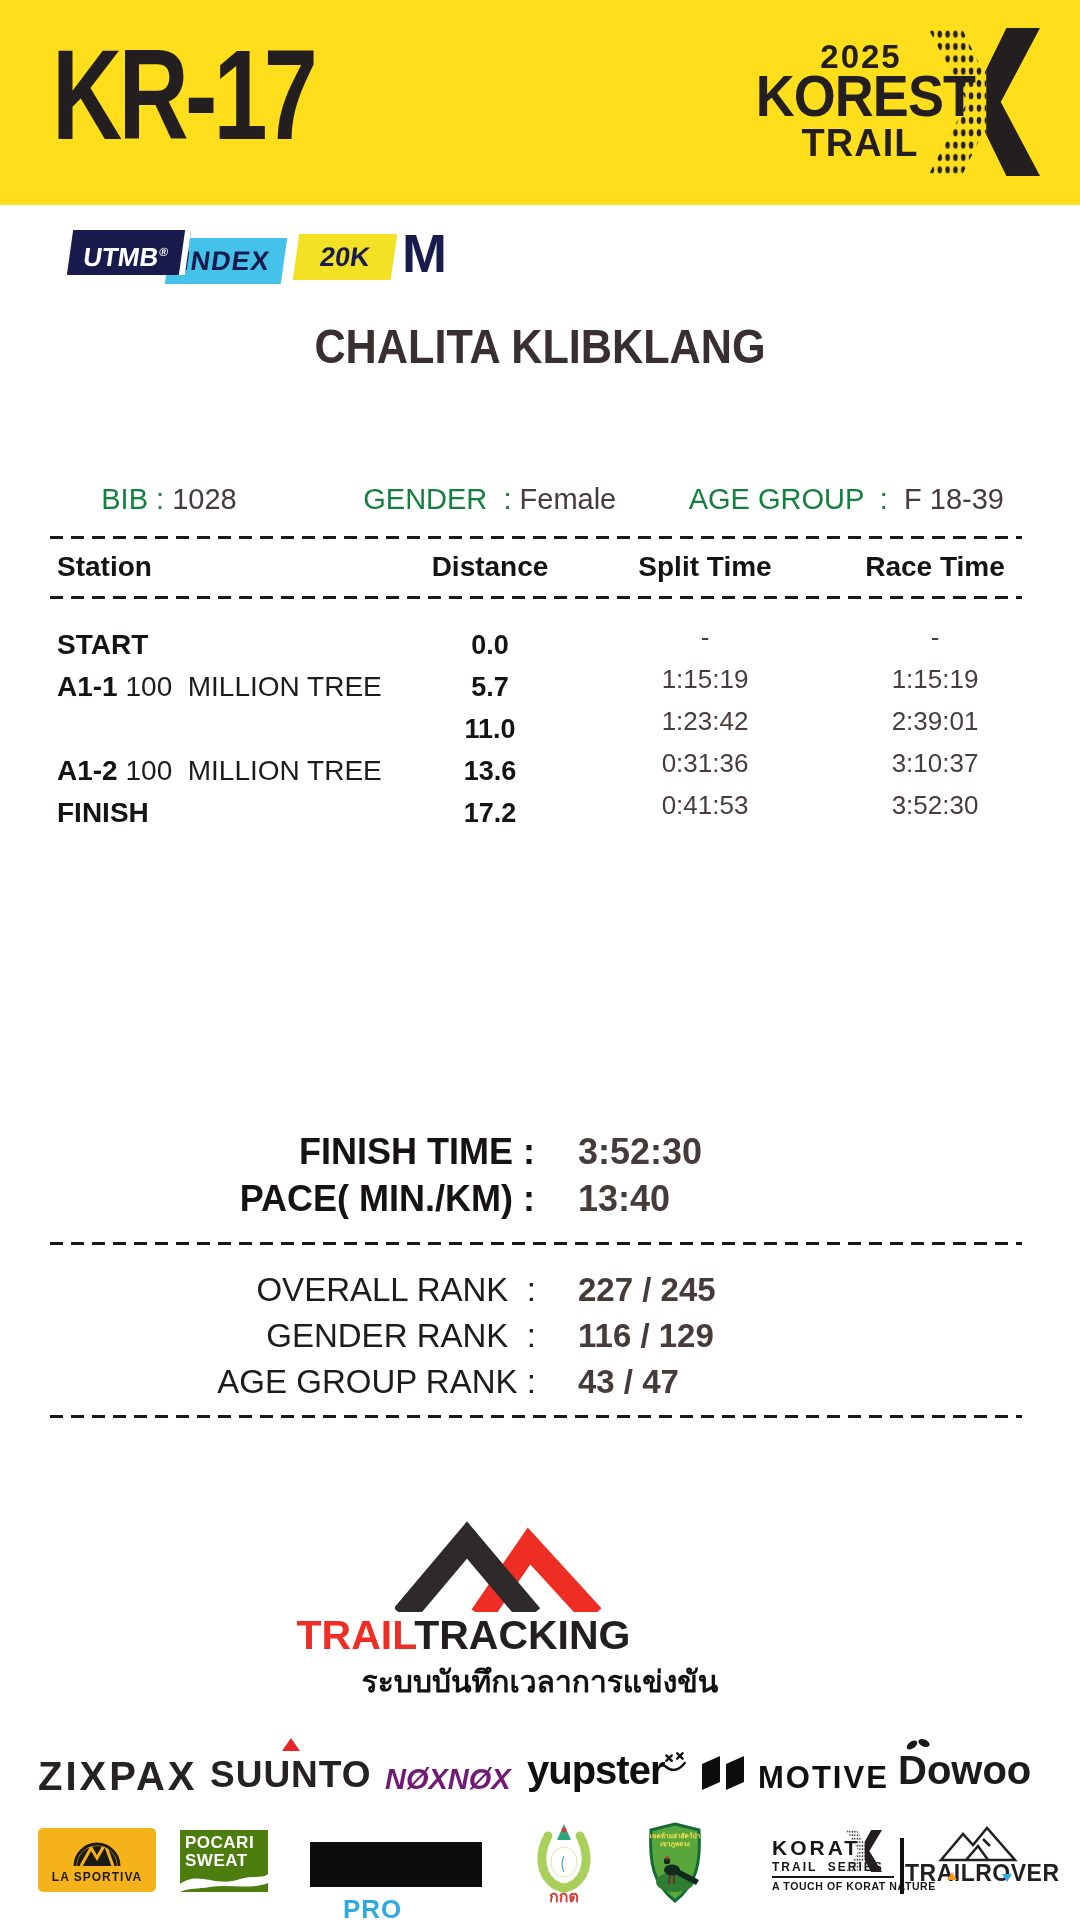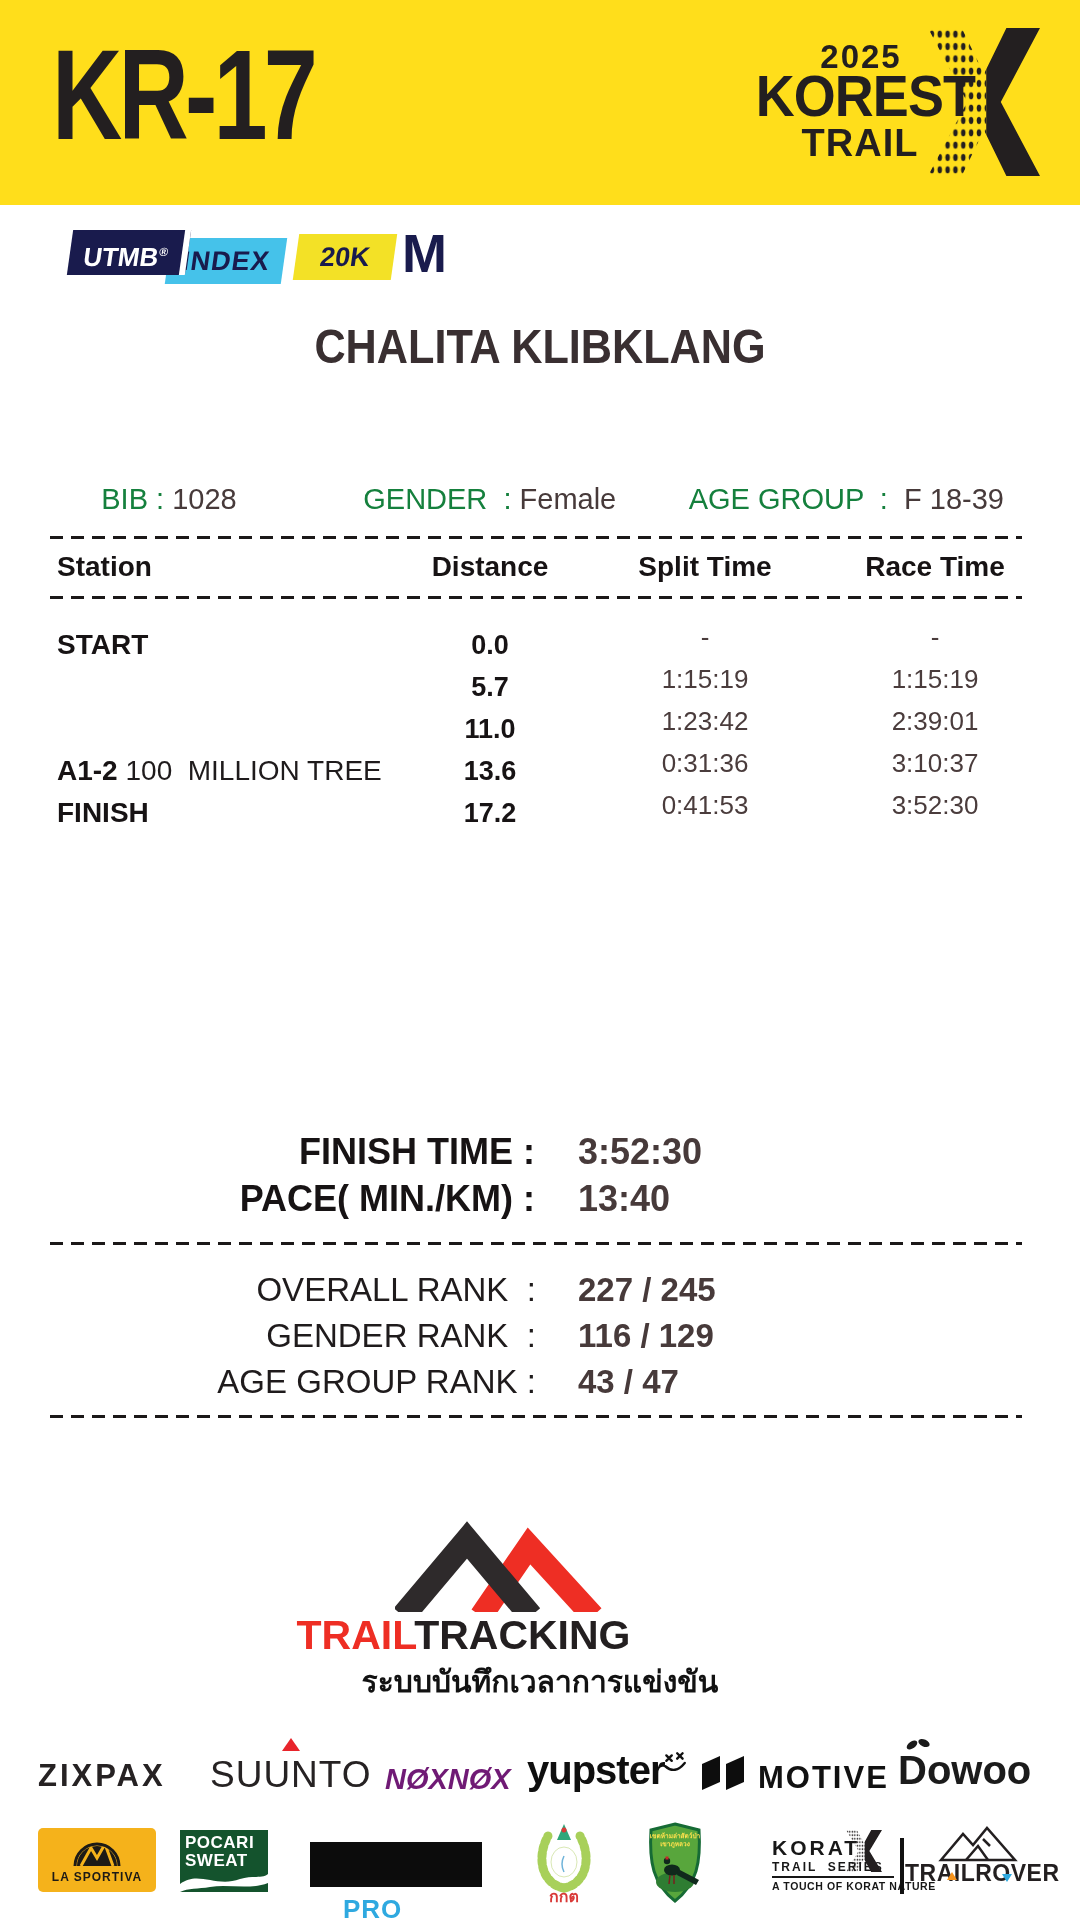--- a/index.html
+++ b/index.html
@@ -46,33 +46,33 @@
   .sumval{position:absolute;left:578px;font-weight:bold;font-size:36px;color:#473a3a;white-space:pre;}
   .ranklbl{position:absolute;left:0;width:545px;text-align:right;font-size:33px;color:#1f1b1c;white-space:pre;}
   .rankval{position:absolute;left:578px;font-weight:bold;font-size:33px;color:#473a3a;white-space:pre;}
   .r44{height:44px;line-height:44px;}
   
   .tt-text{position:absolute;left:0;top:1612px;width:927px;text-align:center;font-size:41px;font-weight:bold;letter-spacing:0px;}
   .tt-red{color:#EE2E24;} .tt-black{color:#231f20;}
   .tt-thai{position:absolute;left:0;top:1658px;width:1080px;text-align:center;font-size:30px;font-weight:bold;color:#121212;}
   
   .sp1{position:absolute;height:44px;line-height:44px;color:#262223;white-space:pre;}
-  .zix{left:38px;top:1754px;font-size:31px;font-weight:bold;letter-spacing:3px;}
-  .suu{left:210px;top:1753px;font-size:37px;font-weight:normal;letter-spacing:1px;}
+  .zix{left:38px;top:1754px;font-size:40px;font-weight:bold;letter-spacing:3px;}
+  .suu{left:210px;top:1753px;font-size:37px;font-weight:bold;letter-spacing:1px;}
   .suu-tri{position:absolute;left:282px;top:1738px;width:0;height:0;border-left:9px solid transparent;
            border-right:9px solid transparent;border-bottom:13px solid #E8242B;}
   .nox{left:385px;top:1757px;font-size:29px;font-weight:bold;font-style:italic;letter-spacing:0px;color:#701a75;}
   .yup{left:527px;top:1748px;font-size:40px;font-weight:bold;letter-spacing:-1px;color:#0f0f0f;}
   .mot{left:758px;top:1756px;font-size:31px;font-weight:bold;letter-spacing:2px;color:#111;}
   .dow{left:898px;top:1748px;font-size:40px;font-weight:bold;color:#1b1b1b;}
   
   .lsp{position:absolute;left:38px;top:1828px;width:118px;height:64px;background:#F5B21B;border-radius:5px;}
   .lsp-txt{position:absolute;left:0;top:42px;width:118px;text-align:center;font-size:12px;font-weight:bold;
            letter-spacing:1px;color:#1d1a16;}
-  .poc{position:absolute;left:180px;top:1830px;width:88px;height:62px;background:#14532d;overflow:hidden;}
+  .poc{position:absolute;left:180px;top:1830px;width:88px;height:62px;background:#4d7c0f;overflow:hidden;}
   .poc-txt{position:absolute;left:5px;top:4px;font-size:17px;line-height:18px;font-weight:bold;color:#fff;letter-spacing:0.5px;}
   .pf{position:absolute;left:310px;top:1842px;width:172px;height:45px;background:#0c0c0c;text-align:center;line-height:45px;
       font-size:26px;font-weight:bold;letter-spacing:1px;white-space:pre;}
   .pf-pro{color:#2FA9E0;} .pf-frz{color:#ffffff;}
   .korat{position:absolute;left:772px;top:1832px;width:132px;}
   .korat-top{position:absolute;left:0px;top:4px;font-size:21px;font-weight:bold;letter-spacing:3px;color:#171717;}
   .korat-sub{position:absolute;left:0px;top:28px;font-size:12px;font-weight:bold;letter-spacing:2px;color:#171717;white-space:pre;}
   .korat-line{position:absolute;left:0px;top:44px;width:122px;height:2px;background:#171717;}
   .korat-tag{position:absolute;left:0px;top:48px;font-size:10.5px;font-weight:bold;letter-spacing:0.6px;color:#171717;white-space:pre;}
   .divbar{position:absolute;left:900px;top:1838px;width:4px;height:56px;background:#111;}
@@ -134,20 +134,21 @@
   <div class="th" style="left:845px;top:550px;width:180px;text-align:center;">Race Time</div>
   <div class="dash" style="top:596px;"></div>
 
   <div class="trow" style="top:624px;">
     <div class="c-station"><span class="c-code">START</span><span class="c-name"></span></div>
     <div class="c-dist">0.0</div>
     <div class="c-split">-</div>
     <div class="c-race">-</div>
   </div>
   <div class="trow" style="top:666px;">
+    <div class="c-station"><span class="c-code">A1-1</span><span class="c-name"> 100  MILLION TREE</span></div>
     <div class="c-dist">5.7</div>
     <div class="c-split">1:15:19</div>
     <div class="c-race">1:15:19</div>
   </div>
   <div class="trow" style="top:708px;">
     <div class="c-dist">11.0</div>
     <div class="c-split">1:23:42</div>
     <div class="c-race">2:39:01</div>
   </div>
   <div class="trow" style="top:750px;">

